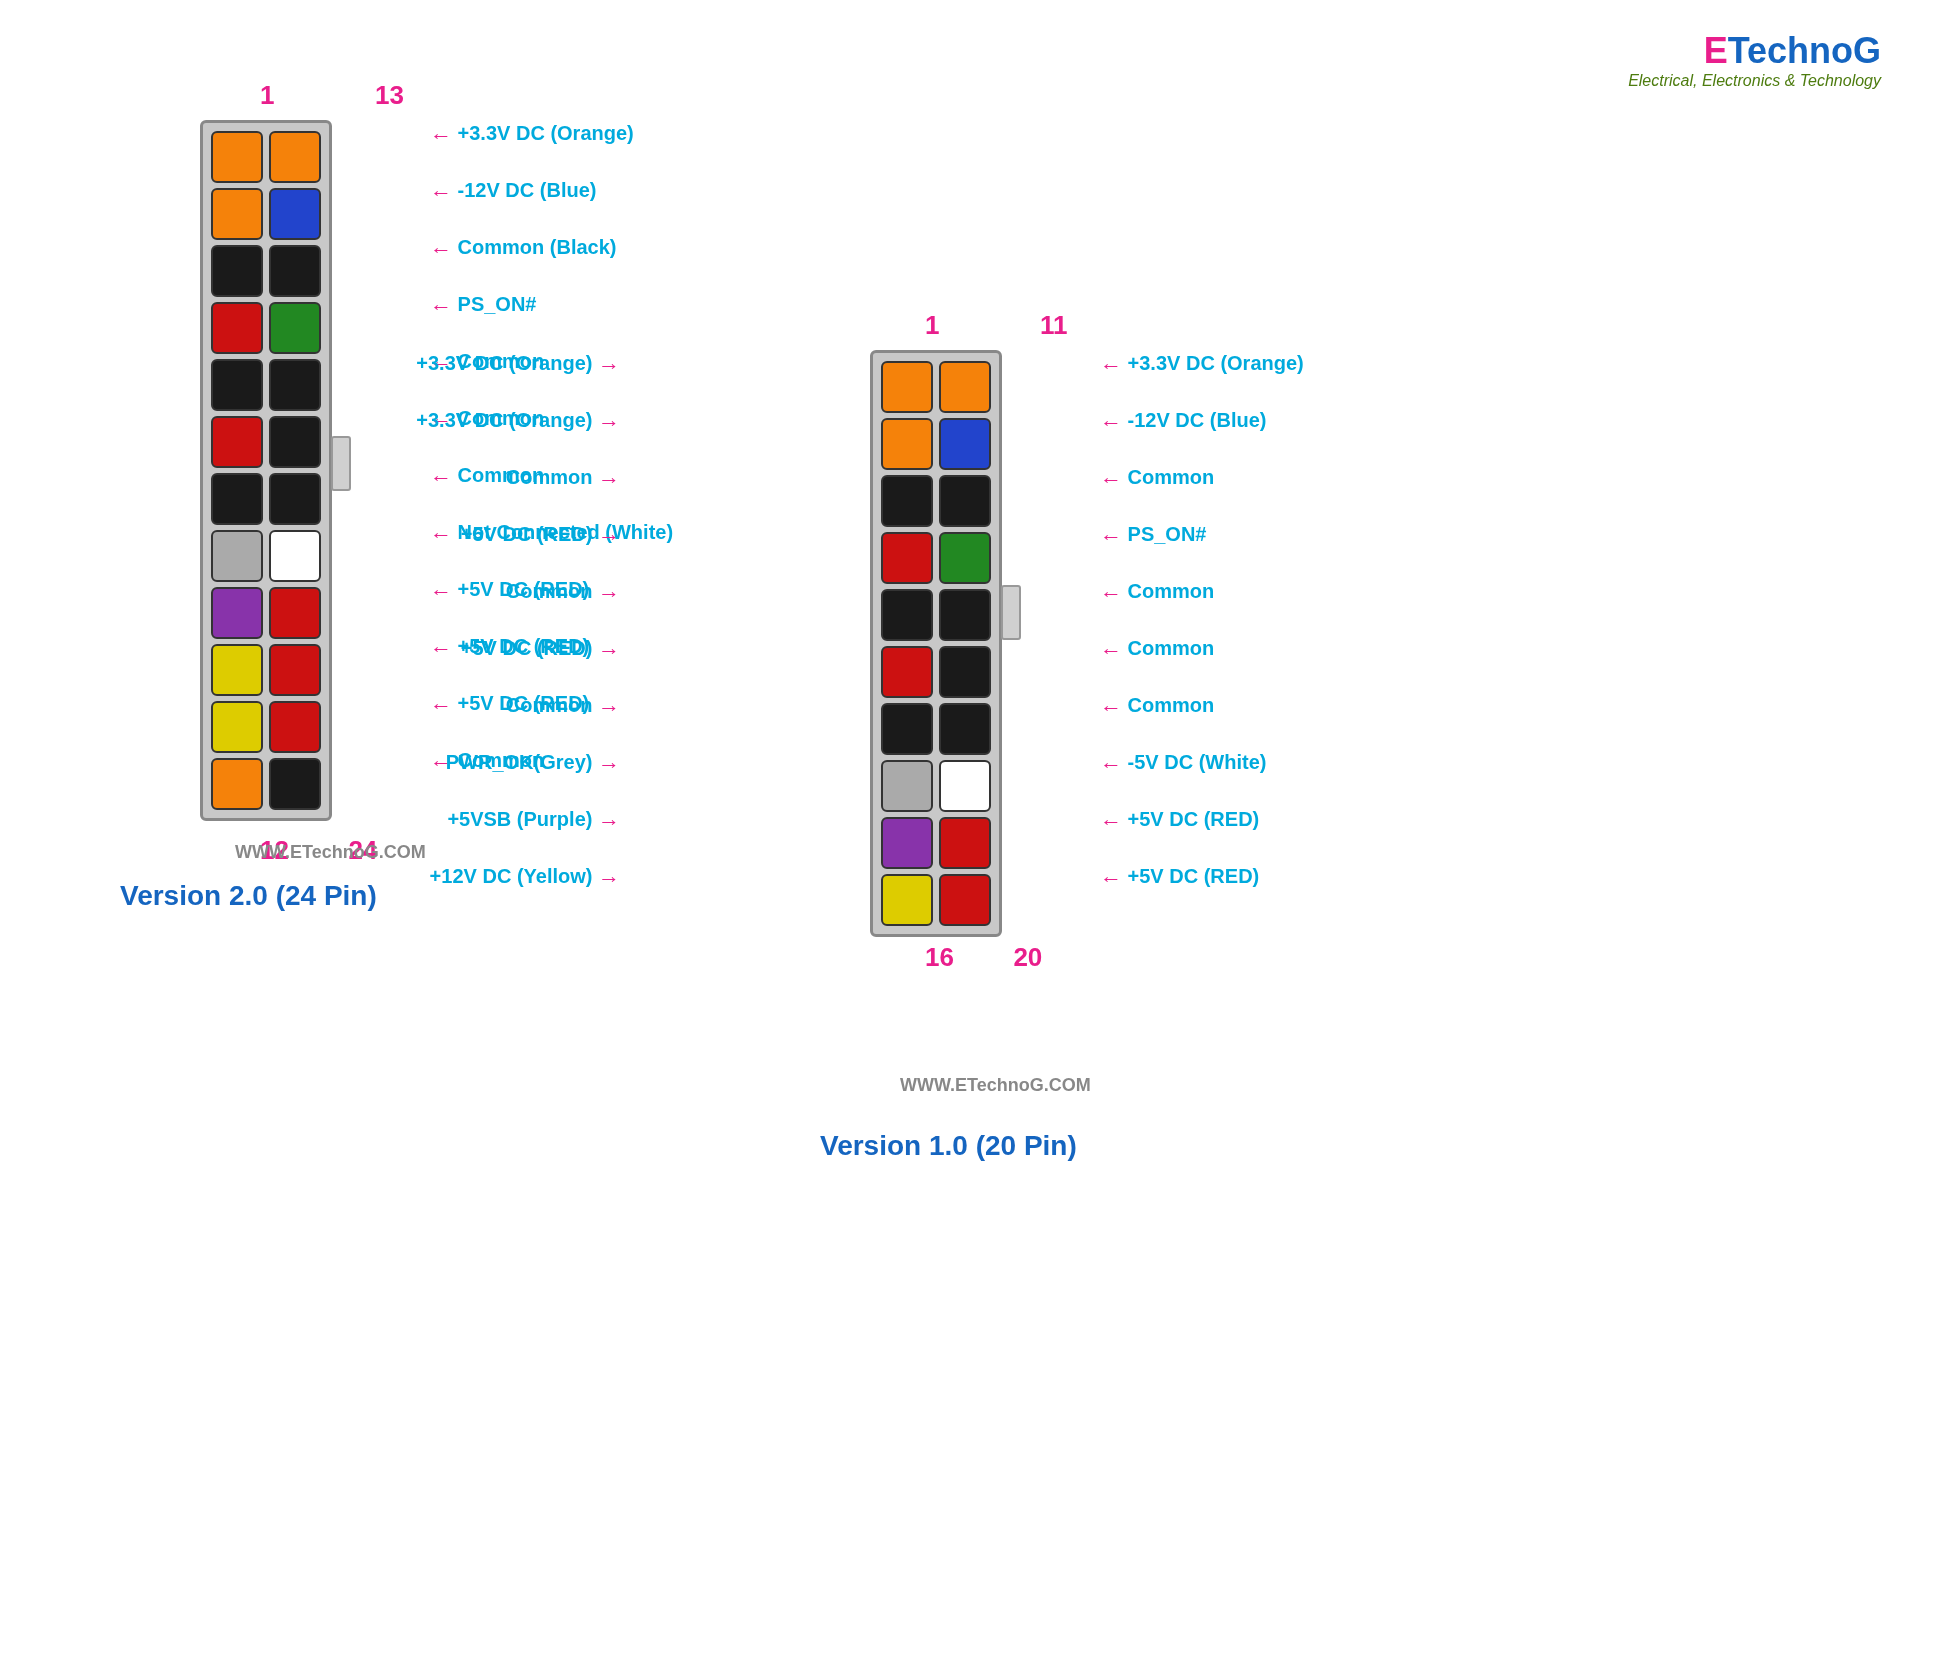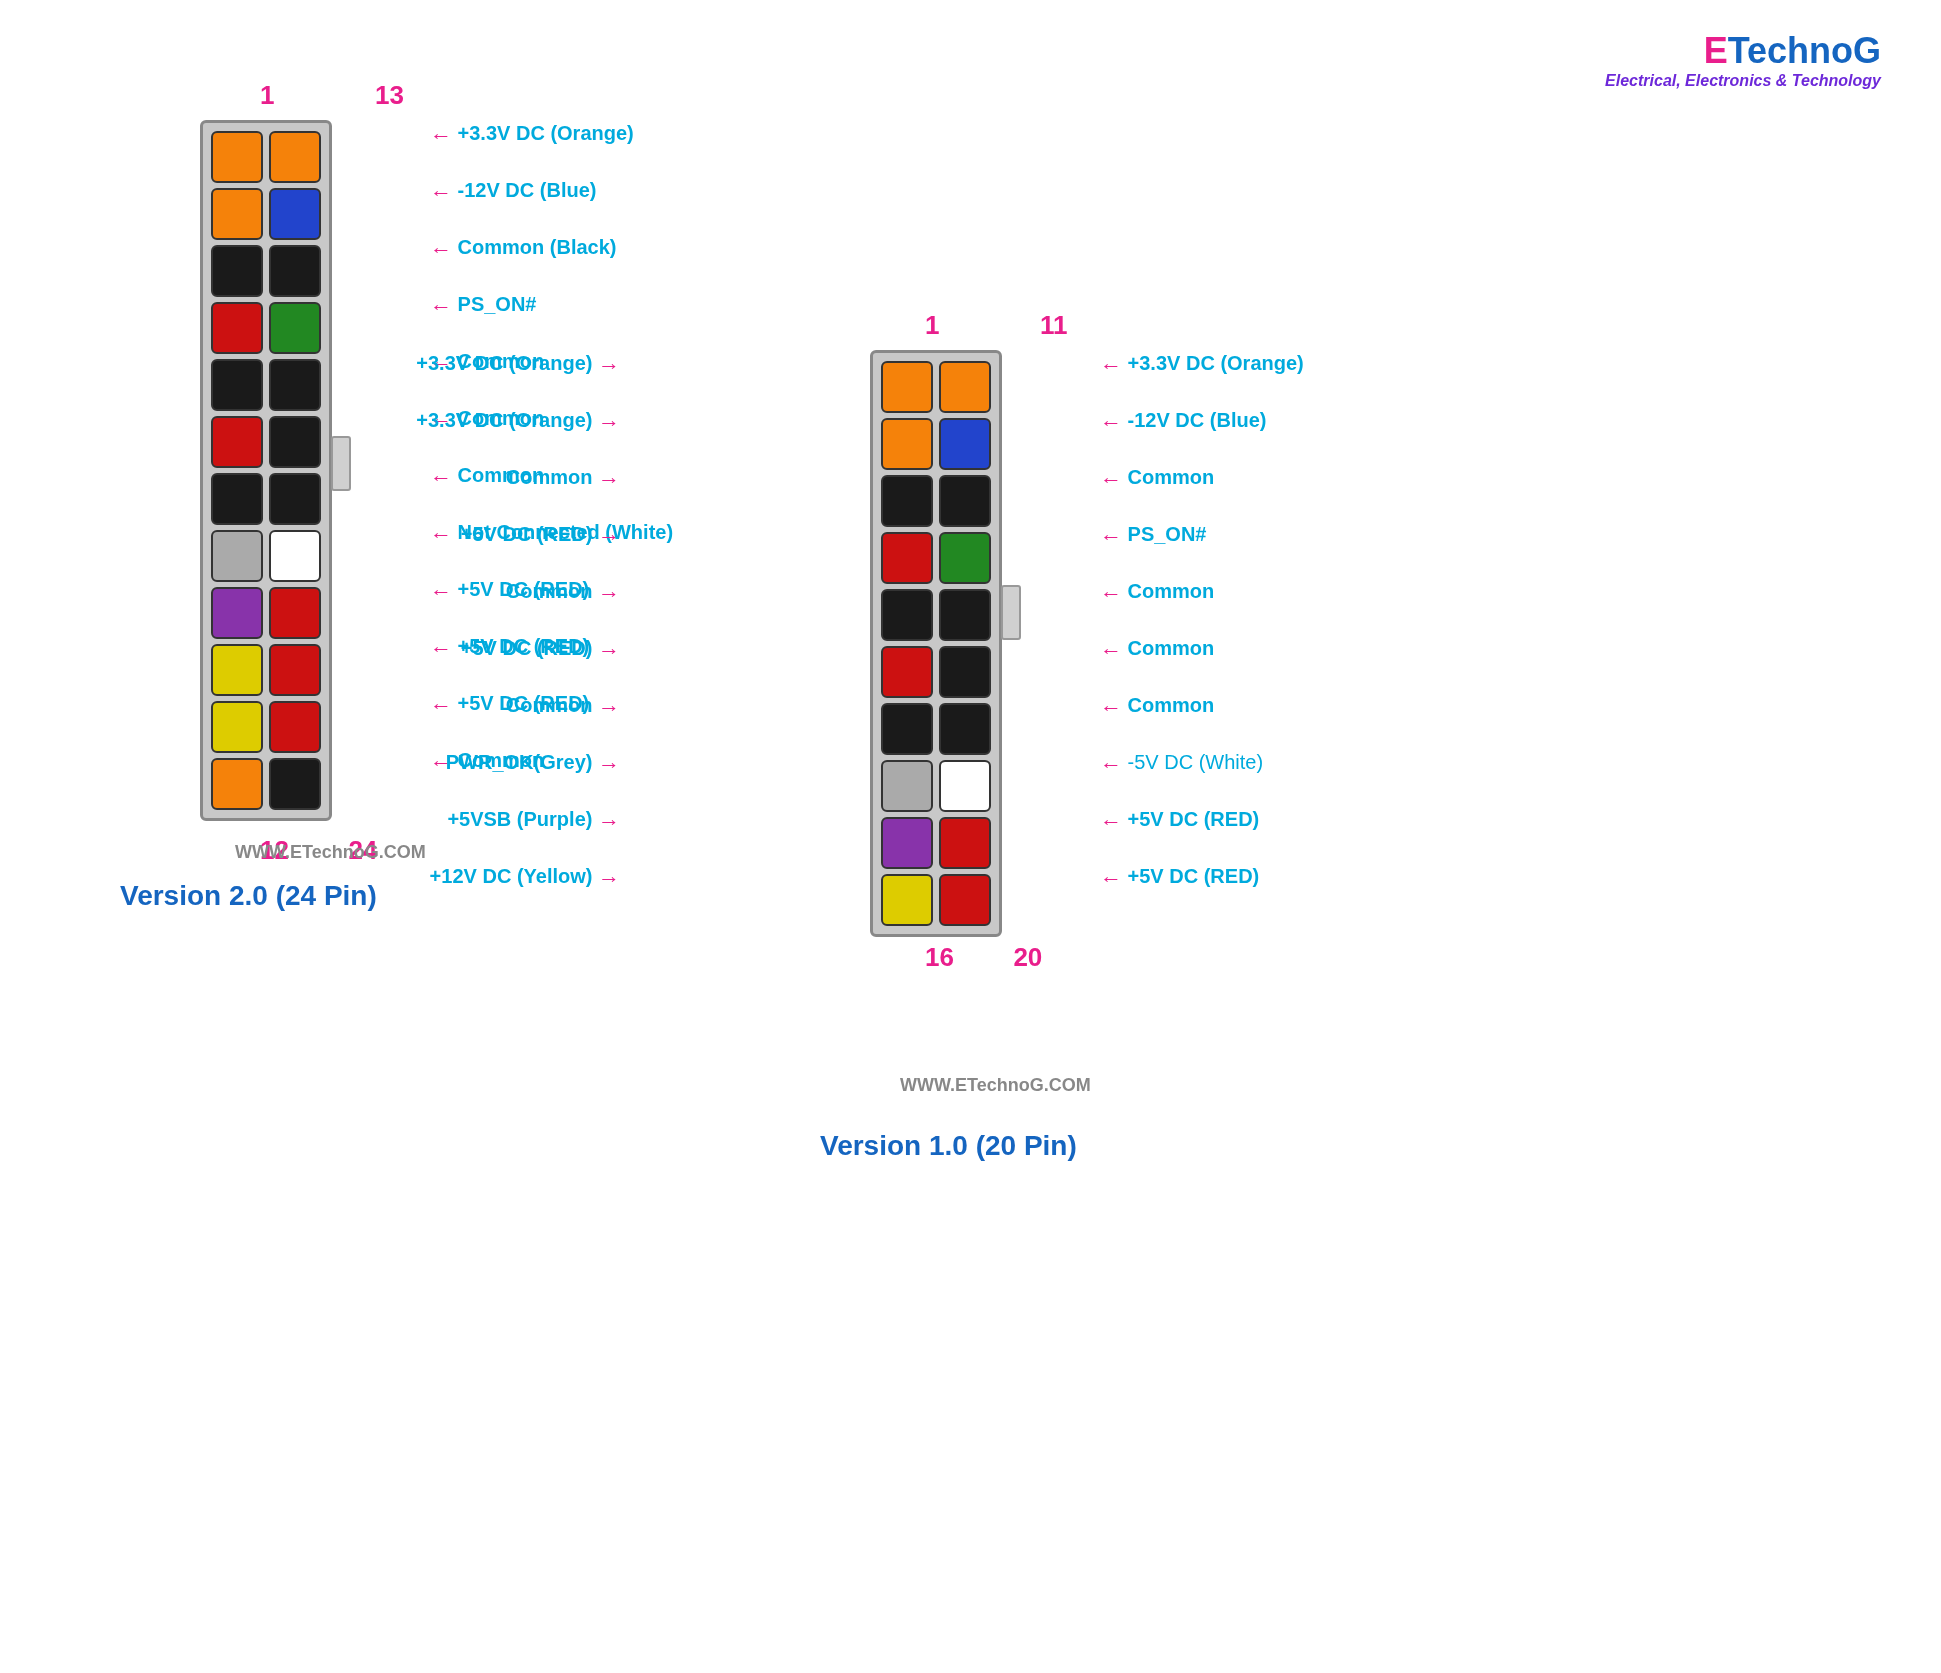--- a/index.html
+++ b/index.html
@@ -20,21 +20,21 @@
 
     
     .logo {
       position: absolute;
       top: 30px;
       right: 60px;
       text-align: right;
     }
     .logo-e { color: #e91e8c; font-size: 36px; font-weight: bold; }
     .logo-technog { color: #1565c0; font-size: 36px; font-weight: bold; }
-    .logo-sub { color: #6d28d9; font-size: 16px; font-style: italic; font-weight: bold; }
+    .logo-sub { color: #4d7c0f; font-size: 16px; font-style: italic; }
     .connector-body {
       background: #c8c8c8;
       border: 3px solid #888;
       border-radius: 6px;
       padding: 8px;
       display: flex;
       gap: 6px;
     }
     .pin-col {
       display: flex;
@@ -235,21 +235,21 @@
     </div>
 
 <div id="labels20right" style="position:absolute; left:1100px; top:350px;">
       <div style="position: absolute; top: 0px; font-size: 20px; font-weight: bold; white-space: nowrap; color: rgb(0, 170, 221); left: 0px;"><span style="color:#e91e8c;font-size:22px;">←</span> +3.3V DC (Orange)</div>
       <div style="position: absolute; top: 57px; font-size: 20px; font-weight: bold; white-space: nowrap; color: rgb(0, 170, 221); left: 0px;"><span style="color:#e91e8c;font-size:22px;">←</span> -12V DC (Blue)</div>
       <div style="position: absolute; top: 114px; font-size: 20px; font-weight: bold; white-space: nowrap; color: rgb(0, 170, 221); left: 0px;"><span style="color:#e91e8c;font-size:22px;">←</span> Common</div>
       <div style="position: absolute; top: 171px; font-size: 20px; font-weight: bold; white-space: nowrap; color: rgb(0, 170, 221); left: 0px;"><span style="color:#e91e8c;font-size:22px;">←</span> PS_ON#</div>
       <div style="position: absolute; top: 228px; font-size: 20px; font-weight: bold; white-space: nowrap; color: rgb(0, 170, 221); left: 0px;"><span style="color:#e91e8c;font-size:22px;">←</span> Common</div>
       <div style="position: absolute; top: 285px; font-size: 20px; font-weight: bold; white-space: nowrap; color: rgb(0, 170, 221); left: 0px;"><span style="color:#e91e8c;font-size:22px;">←</span> Common</div>
       <div style="position: absolute; top: 342px; font-size: 20px; font-weight: bold; white-space: nowrap; color: rgb(0, 170, 221); left: 0px;"><span style="color:#e91e8c;font-size:22px;">←</span> Common</div>
-      <div style="position: absolute; top: 399px; font-size: 20px; font-weight: normal; white-space: nowrap; color: rgb(0, 170, 221); left: 0px;"><span style="color:#e91e8c;font-size:22px;">←</span> -5V DC (White)</div>
+      <div style="position: absolute; top: 399px; font-size: 20px; font-weight: bold; white-space: nowrap; color: rgb(0, 170, 221); left: 0px;"><span style="color:#e91e8c;font-size:22px;">←</span> -5V DC (White)</div>
       <div style="position: absolute; top: 456px; font-size: 20px; font-weight: bold; white-space: nowrap; color: rgb(0, 170, 221); left: 0px;"><span style="color:#e91e8c;font-size:22px;">←</span> +5V DC (RED)</div>
       <div style="position: absolute; top: 513px; font-size: 20px; font-weight: bold; white-space: nowrap; color: rgb(0, 170, 221); left: 0px;"><span style="color:#e91e8c;font-size:22px;">←</span> +5V DC (RED)</div>
     </div>
 
 <div class="watermark" style="position:absolute; left:900px; top:1075px;">WWW.ETechnoG.COM</div>
 
 
 </div>
 
 </body></html>

